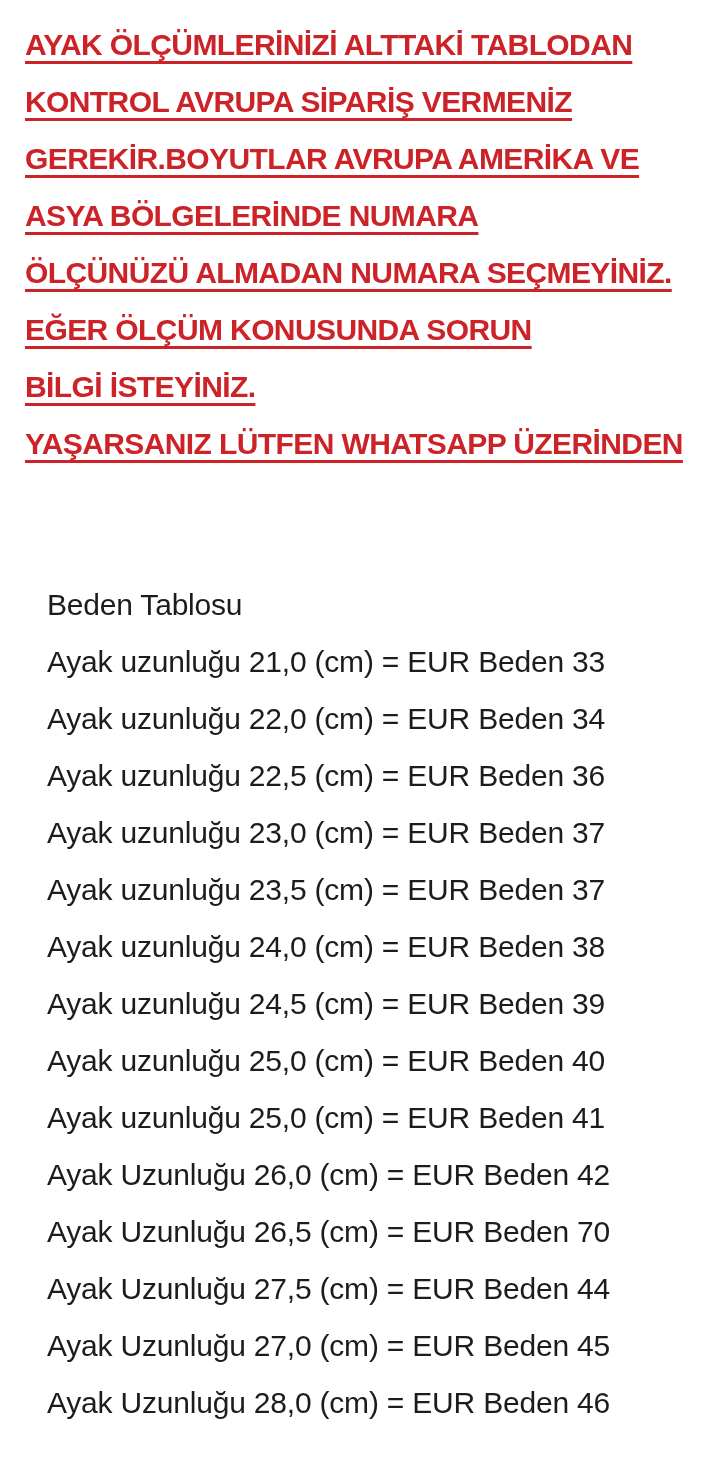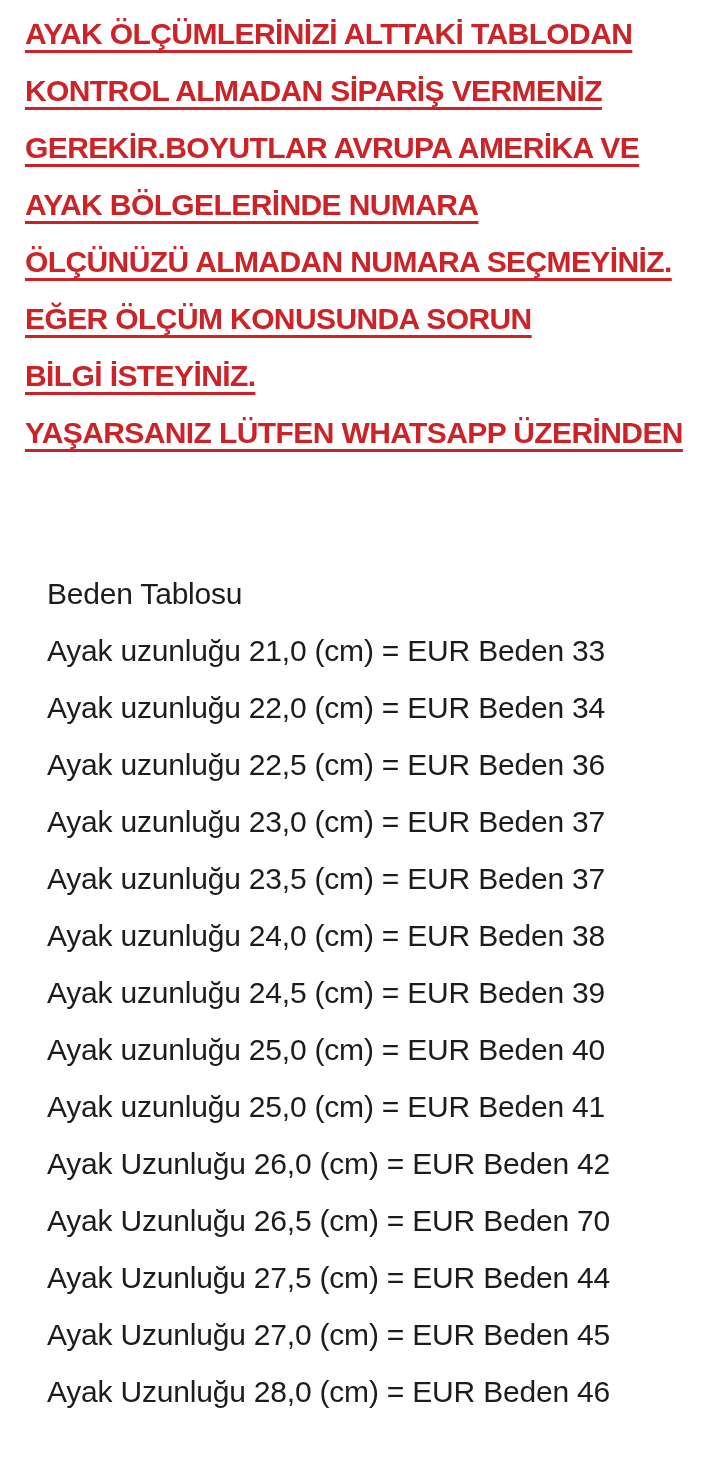--- a/index.html
+++ b/index.html
@@ -10,21 +10,21 @@
   * { margin: 0; padding: 0; box-sizing: border-box; }
   html, body {
     width: 704px;
     background: var(--bg);
     font-family: "Liberation Sans", sans-serif;
   }
   .page {
     width: 704px;
     height: 1472px;
     overflow: hidden;
-    padding: 5px 8px 0 25px;
+    padding: 16px 8px 0 25px;
     background: var(--bg);
   }
   .warning {
     color: var(--accent);
     font-weight: 700;
     font-size: 30px;
     line-height: 57px;
     letter-spacing: -0.6px;
   }
   .warning-line {
@@ -48,23 +48,23 @@
     margin-left: 22px;
   }
 </style>
 </head>
 <body>
 
 <div class="page">
 
   <div class="warning">
     <div class="warning-line"><span>AYAK ÖLÇÜMLERİNİZİ ALTTAKİ TABLODAN</span></div>
-    <div class="warning-line"><span>KONTROL ALMADAN SİPARİŞ VERMENİZ</span></div>
+    <div class="warning-line"><span>KONTROL AVRUPA SİPARİŞ VERMENİZ</span></div>
     <div class="warning-line"><span>GEREKİR.BOYUTLAR AVRUPA AMERİKA VE</span></div>
-    <div class="warning-line"><span>AYAK BÖLGELERİNDE NUMARA</span></div>
+    <div class="warning-line"><span>ASYA BÖLGELERİNDE NUMARA</span></div>
     <div class="warning-line"><span>ÖLÇÜNÜZÜ ALMADAN NUMARA SEÇMEYİNİZ.</span></div>
     <div class="warning-line"><span>EĞER ÖLÇÜM KONUSUNDA SORUN</span></div>
     <div class="warning-line"><span>BİLGİ İSTEYİNİZ.</span></div>
     <div class="warning-line"><span>YAŞARSANIZ LÜTFEN WHATSAPP ÜZERİNDEN</span></div>
   </div>
 
   <div class="size-table">
     <div class="size-table-title">Beden Tablosu</div>
     <div class="size-row">Ayak uzunluğu 21,0 (cm) = EUR Beden 33</div>
     <div class="size-row">Ayak uzunluğu 22,0 (cm) = EUR Beden 34</div>

